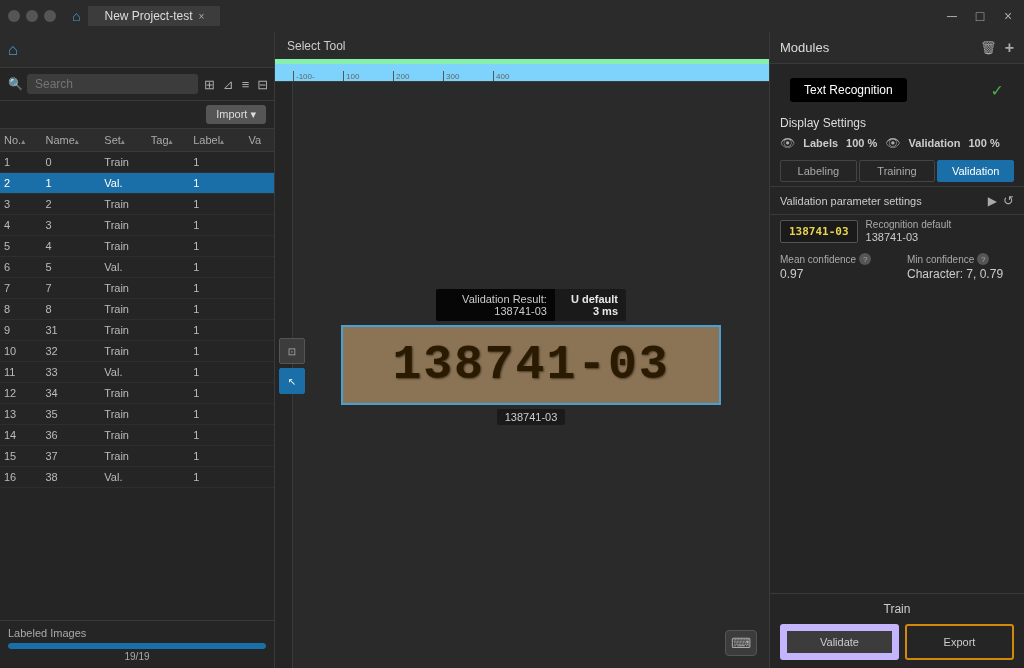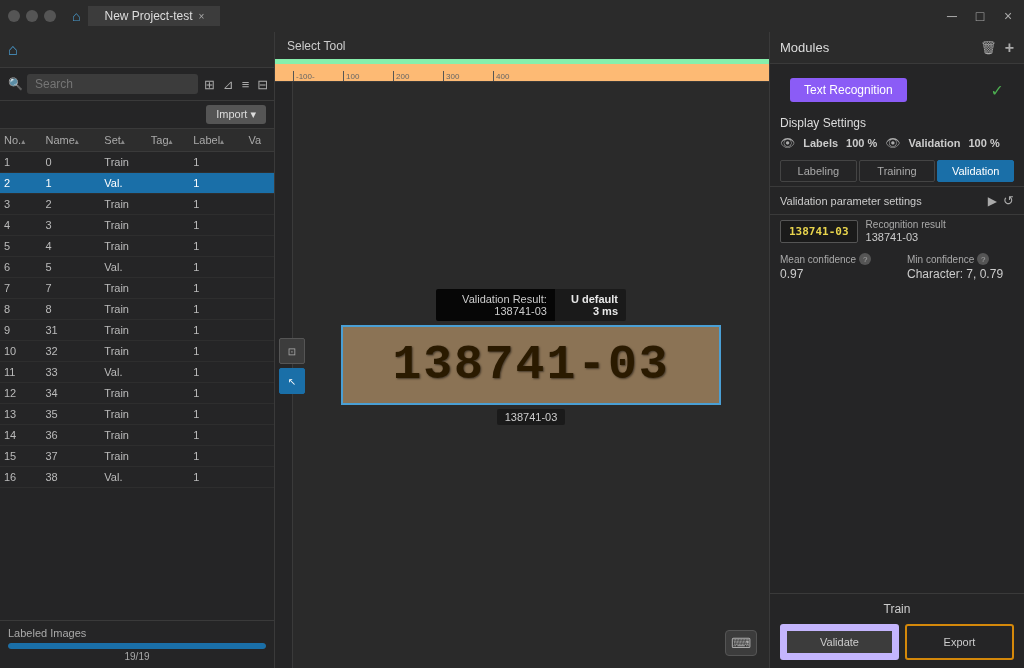--- a/index.html
+++ b/index.html
@@ -223,21 +223,21 @@
       gap: 8px;
     }
     .canvas-main {
       flex: 1;
       position: relative;
       overflow: hidden;
       background: #2a2a2a;
     }
     .ruler-top {
       height: 18px;
-      background: #fdba74;
+      background: #7dd3fc;
       border-bottom: 1px solid #3a3a3a;
       display: flex;
       align-items: flex-end;
       padding-left: 18px;
       position: relative;
       overflow: hidden;
     }
     .ruler-left {
       width: 18px;
       background: #252526;
@@ -395,21 +395,21 @@
       font-size: 13px;
       color: #ddd;
       font-weight: 500;
     }
     .modules-icons {
       display: flex;
       gap: 8px;
       align-items: center;
     }
     .text-recognition-btn {
-      background: #8b5cf6;
+      background: #000000;
       color: #fff;
       border: none;
       border-radius: 3px;
       padding: 5px 14px;
       font-size: 12px;
       cursor: pointer;
       display: flex;
       align-items: center;
       gap: 4px;
       margin: 8px 10px 4px;
@@ -853,21 +853,21 @@
     <div class="validation-param-row">
       <span class="validation-param-label">Validation parameter settings</span>
       <div class="param-icons">
         <span style="color:#aaa;font-size:12px;">▶</span>
         <span style="color:#aaa;font-size:13px;">↺</span>
       </div>
     </div>
     <div class="result-box">
       <div class="result-badge">138741-03</div>
       <div class="result-text-col">
-        <span class="result-text-label">Recognition result</span>
+        <span class="result-text-label">Recognition default</span>
         <span class="result-text-value">138741-03</span>
       </div>
     </div>
     <div class="confidence-row">
       <div class="confidence-col">
         <div class="confidence-header">
           <span>Mean confidence</span>
           <span class="help-icon">?</span>
         </div>
         <div class="confidence-val">0.97</div>

